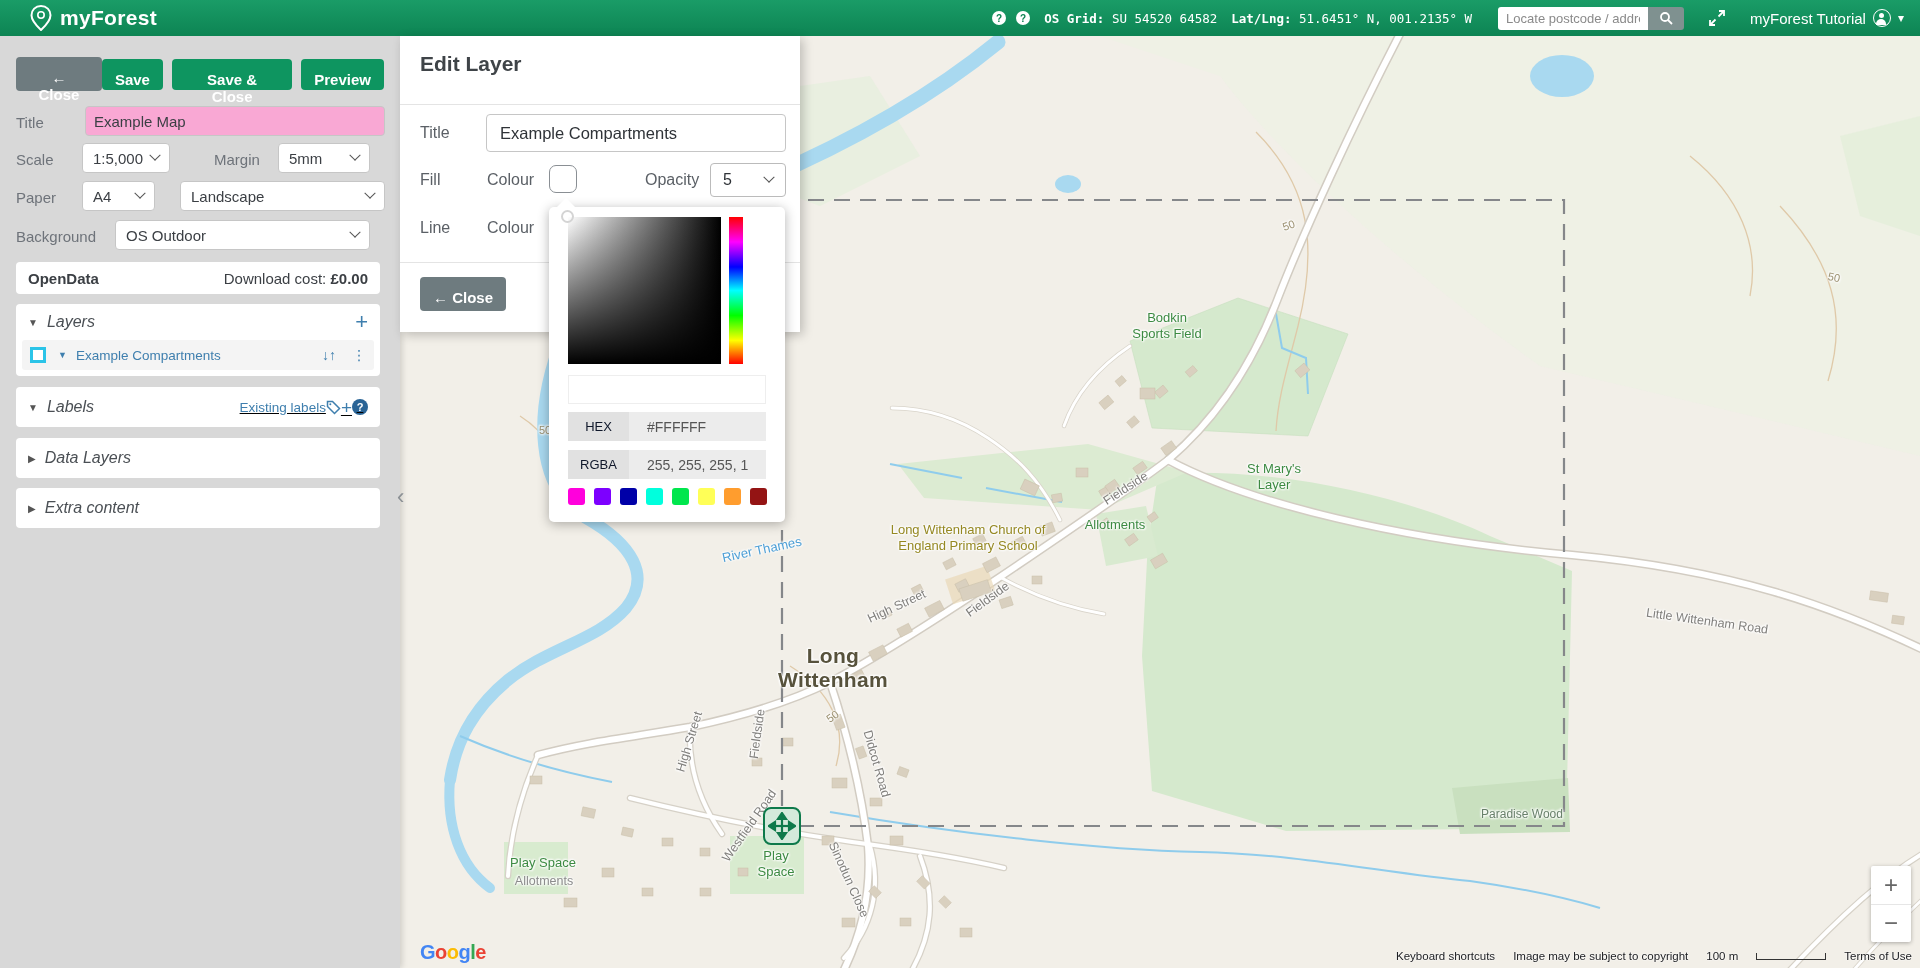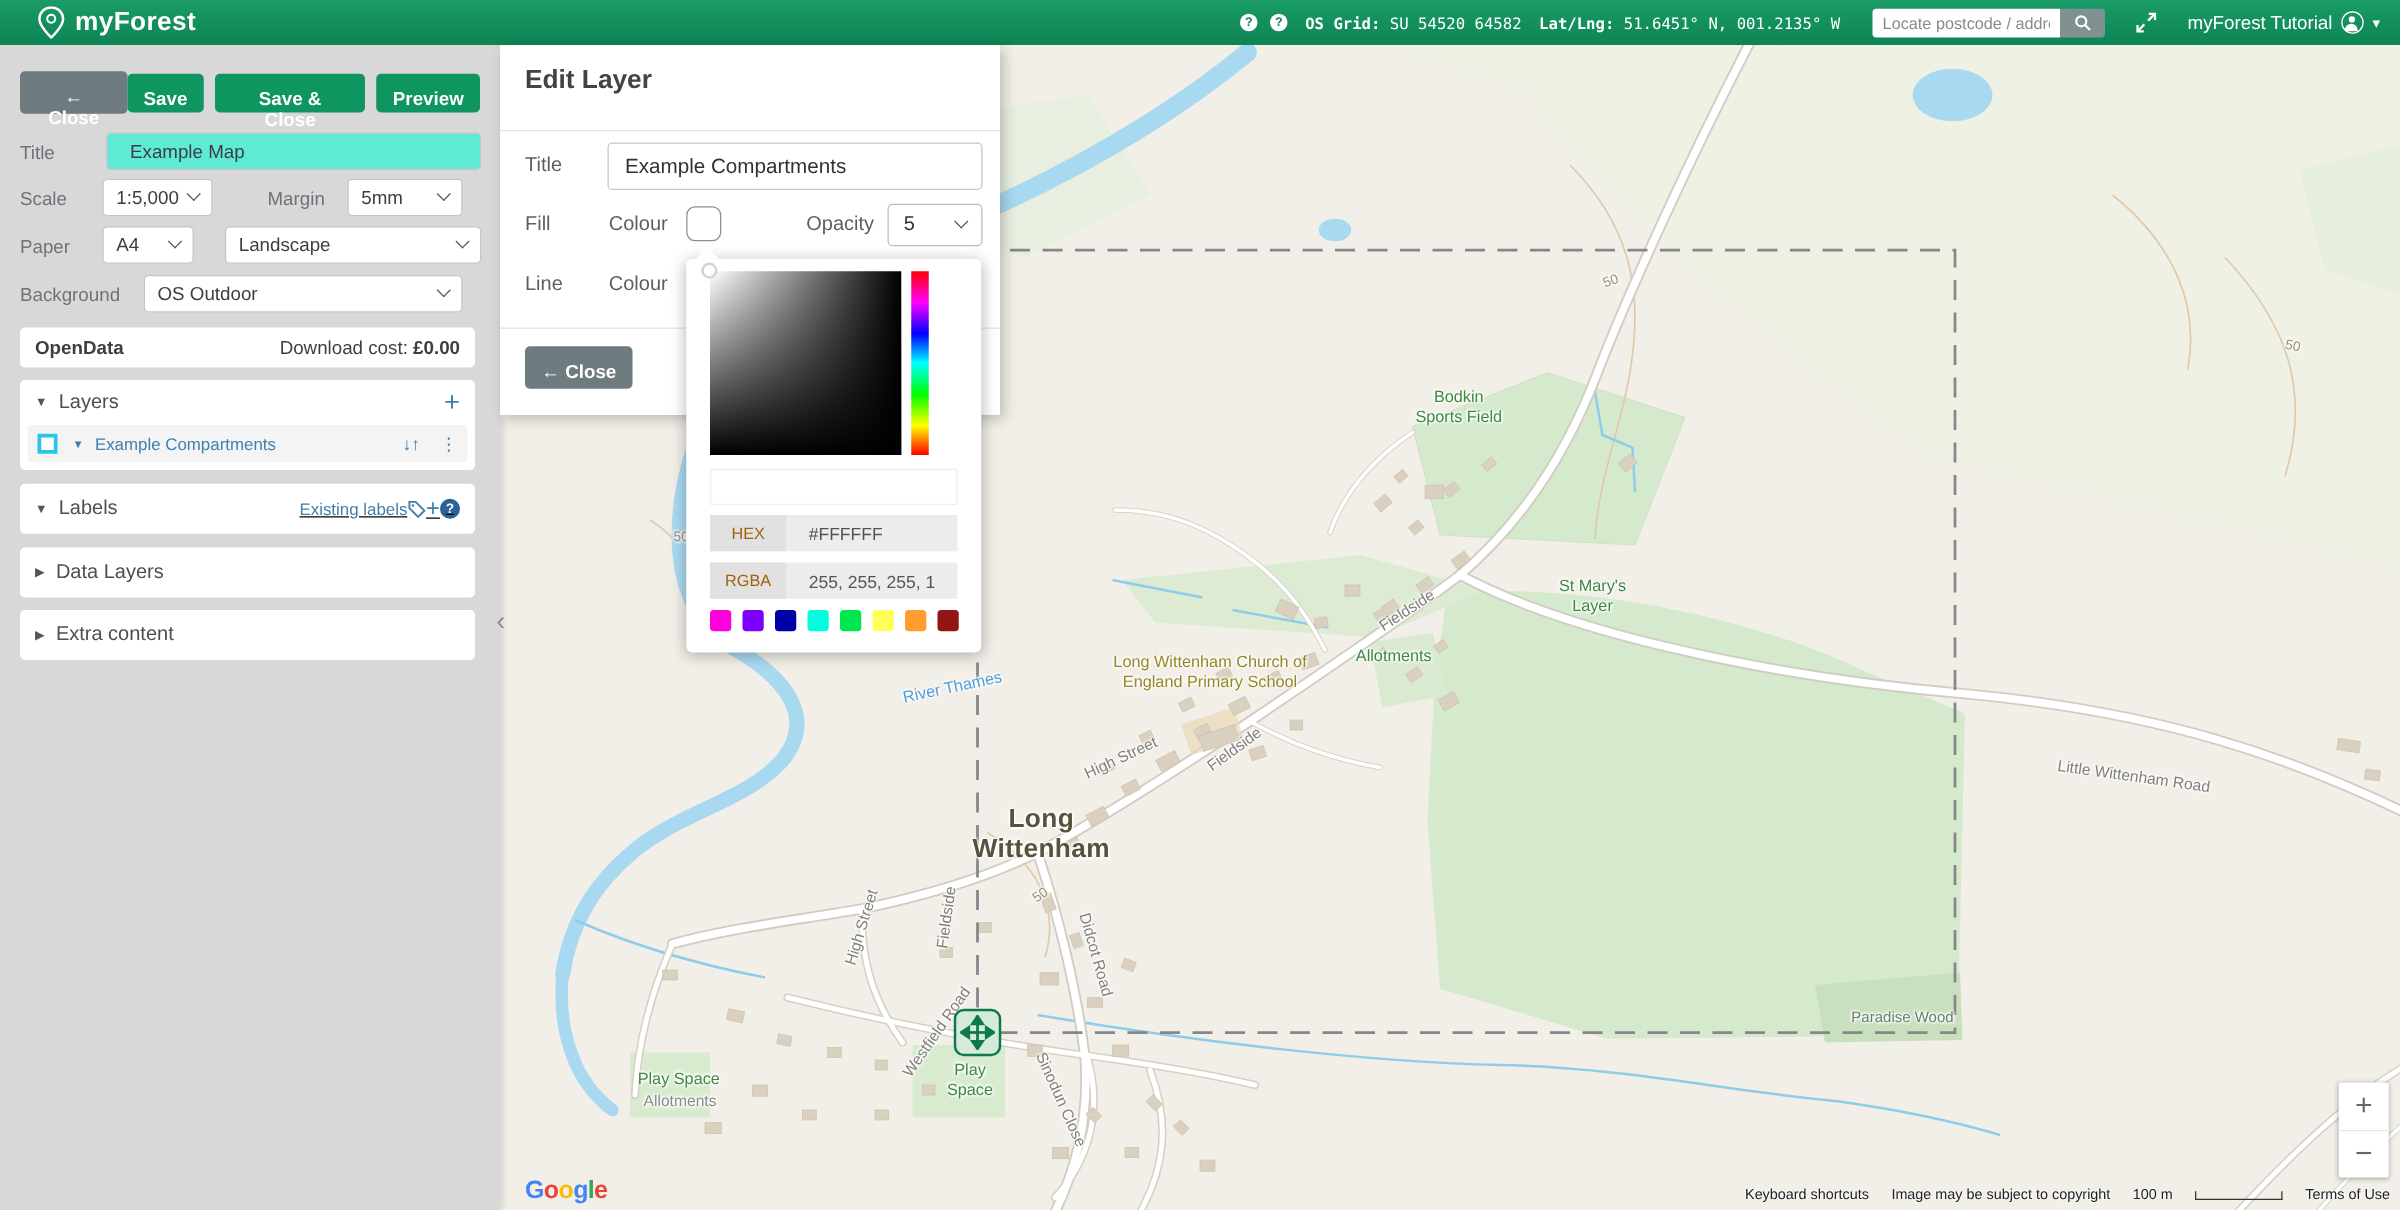--- a/index.html
+++ b/index.html
@@ -35,29 +35,29 @@
   .sidebar { position:absolute; left:0; top:36px; width:400px; height:932px; background:#d8d8d8; z-index:50;
     box-shadow:2px 0 6px rgba(0,0,0,.15); }
   .btnrow { position:absolute; left:16px; right:16px; top:21px; display:flex; align-items:center; }
   .btn { border:none; border-radius:4px; color:#fff; font-size:15px; font-weight:600; padding:12px 13px;
     height:31px; cursor:pointer; font-family:inherit; }
   .btn-gray { background:#6e7b7f; height:34px; }
   .btn-green { background:#0e9560; }
   .btnrow .grp { margin-left:auto; display:flex; gap:9px; }
   .frow { position:absolute; display:flex; align-items:center; }
   .flabel { color:#6e737a; font-size:15px; }
-  .tinput { background:#5eead4; border:1px solid #c6c6c6; border-radius:4px; height:30px; font-size:15px;
-    color:#3b3f44; padding:0 18px; display:flex; align-items:center; }
+  .tinput { background:#f9a8d4; border:1px solid #c6c6c6; border-radius:4px; height:30px; font-size:15px;
+    color:#3b3f44; padding:0 8px; display:flex; align-items:center; }
   .sel { background:#fff; border:1px solid #c6c6c6; border-radius:4px; height:30px; font-size:15px;
     color:#3b3f44; padding:0 10px; display:flex; align-items:center; justify-content:space-between; cursor:pointer; }
   .chev { width:8px; height:8px; border:solid #555; border-width:0 1.7px 1.7px 0; transform:rotate(45deg) translate(-2px,-2px); flex:none; margin-left:8px; }
   .card { position:absolute; left:16px; width:364px; background:#fff; border-radius:4px; }
   .cardhead { display:flex; align-items:center; height:100%; padding:0 12px; }
   .tri { font-size:10px; color:#555; margin-right:9px; }
-  .cardtitle { font-size:16px; color:#4a4f54; }
+  .cardtitle { font-size:16px; color:#4a4f54;font-style:italic; }
   .blue { color:#3f7fae; }
   .plus { font-size:22px; color:#3f7fae; font-weight:400; cursor:pointer; line-height:1; }
   .layer-row { position:absolute; left:6px; right:6px; top:36px; height:30px; background:#f4f4f4; border-radius:3px;
     display:flex; align-items:center; padding:0 8px; }
   .layer-swatch { width:16px; height:16px; background:#fff; border:3px solid #2bc4e8; margin-right:12px; }
   .layer-name { font-size:13.5px; color:#3f7fae; }
   .layer-icons { margin-left:auto; display:flex; gap:16px; color:#3f7fae; font-size:14px; }
   .help-badge { width:16px; height:16px; border-radius:50%; background:#2a6496; color:#fff; font-size:11px;
     font-weight:bold; display:flex; align-items:center; justify-content:center; }
   .opendata { display:flex; align-items:center; justify-content:space-between; padding:0 12px; height:100%;
@@ -107,21 +107,21 @@
     box-shadow:0 2px 12px rgba(0,0,0,.3); z-index:80; }
   .picker-caret { position:absolute; left:8px; top:-9px; width:0; height:0;
     border-left:9px solid transparent; border-right:9px solid transparent; border-bottom:9px solid #fff; }
   .satsq { position:absolute; left:19px; top:10px; width:153px; height:147px;
     background:linear-gradient(to bottom,rgba(0,0,0,0),#000),linear-gradient(to right,#fff,#000); cursor:crosshair; }
   .satcur { position:absolute; left:-7px; top:-7px; width:13px; height:13px; border:2px solid #d4d4d4; border-radius:50%; }
   .huebar { position:absolute; left:180px; top:10px; width:14px; height:147px; cursor:pointer;
     background:linear-gradient(to bottom,#f00 0%,#f0f 17%,#00f 34%,#0ff 50%,#0f0 67%,#ff0 84%,#f00 100%); }
   .colorbar { position:absolute; left:19px; top:168px; width:198px; height:29px; background:#fff; border:1px solid #eee; }
   .fieldrow { position:absolute; left:19px; width:198px; height:29px; background:#ececec; display:flex; align-items:center; }
-  .fieldrow .fl { width:61px; height:100%; background:#e1e1e1; color:#a16207; font-size:13px;
+  .fieldrow .fl { width:61px; height:100%; background:#e1e1e1; color:#0f172a; font-size:13px;
     display:flex; align-items:center; justify-content:center; }
   .fieldrow .fv { padding-left:18px; font-size:14px; color:#555; }
   .swatchrow { position:absolute; left:19px; top:281px; width:199px; display:flex; justify-content:space-between; }
   .pswatch { width:17px; height:17px; border-radius:3px; cursor:pointer; }
 </style>
 </head>
 <body>
 
 <div id="app">
 

